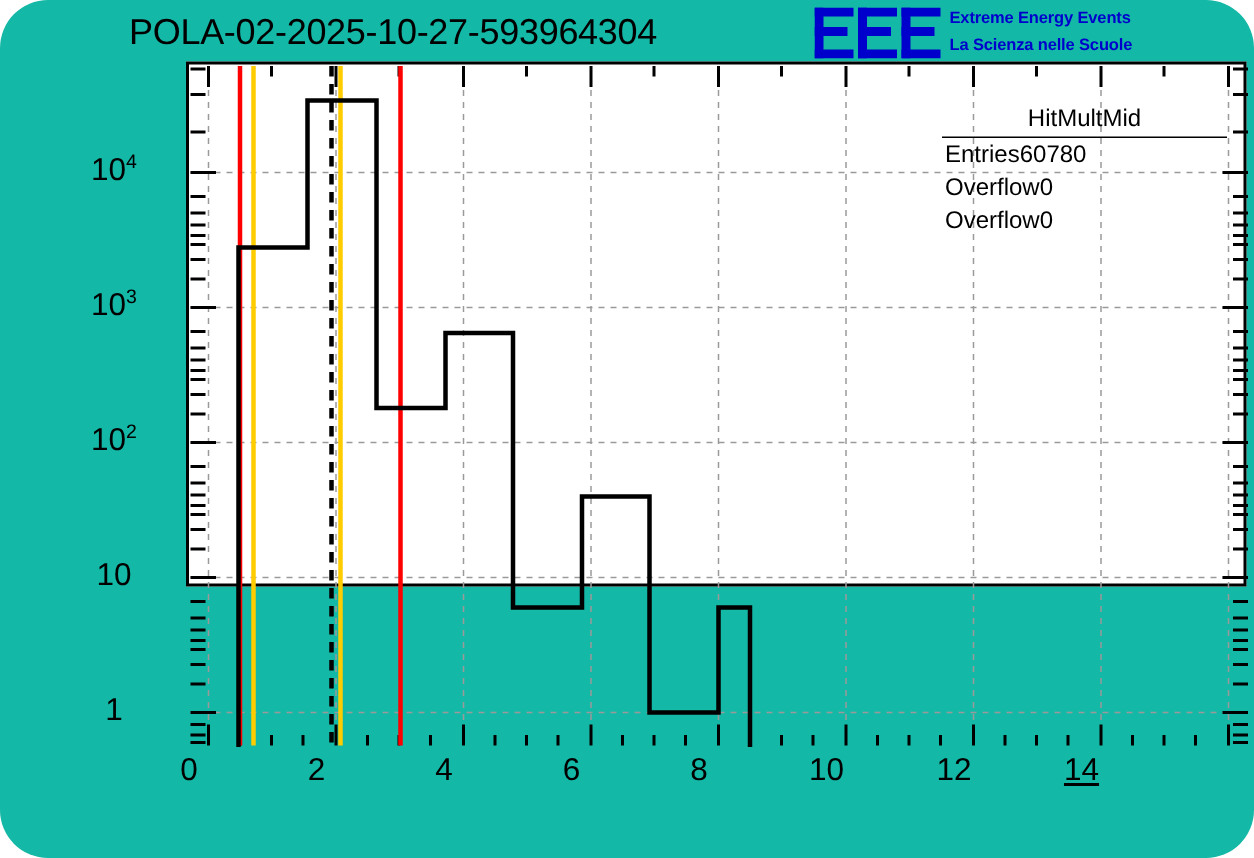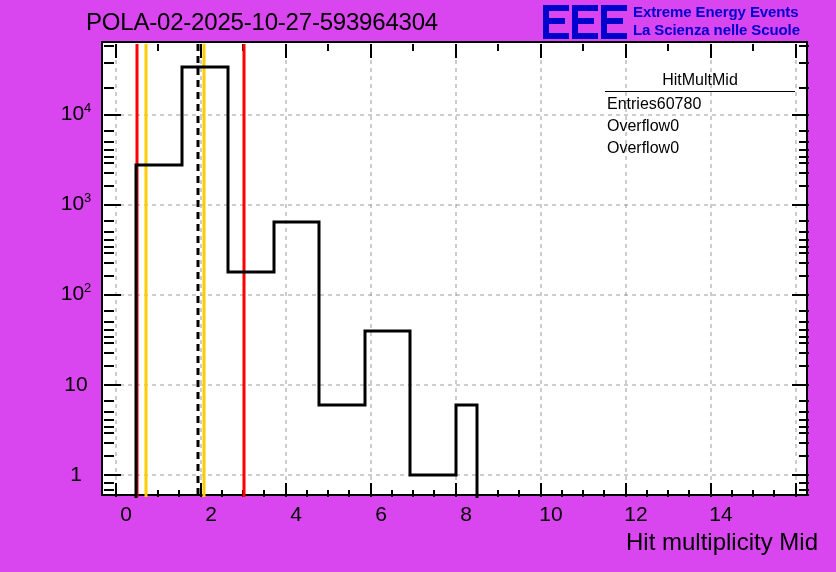--- a/index.html
+++ b/index.html
@@ -1,41 +1,41 @@
 <!DOCTYPE html>
 <html><head>
 <meta charset="utf-8">
 <style>
   html,body{margin:0;padding:0;}
   body{
     width:836px;height:572px;background:#ffffff;overflow:hidden;
     font-family:"Liberation Sans",sans-serif;
     -webkit-font-smoothing:antialiased;
   }
-  #canvas{position:relative;width:836px;height:572px;background:#d946ef;}
+  #canvas{position:relative;width:836px;height:572px;background:#14b8a6;border-radius:32px;}
 
   
   #title{
     position:absolute;left:86px;top:8px;
     font-size:24px;color:#000;white-space:nowrap;letter-spacing:-0.2px;
   }
 
   
   #logo{position:absolute;left:543px;top:3px;width:290px;height:38px;}
   #logo-mark{position:absolute;left:0;top:2px;width:86px;height:34px;}
   #logo-text{position:absolute;left:90px;top:0px;width:200px;}
   .logo-line{
-    font-size:15px;font-weight:bold;color:#0000cc;white-space:nowrap;
+    font-size:11px;font-weight:bold;color:#0000cc;white-space:nowrap;
     line-height:18px;letter-spacing:-0.1px;
   }
 
   
   #frame{
-    position:absolute;left:101px;top:41px;
-    width:707px;height:455px;
+    position:absolute;left:124px;top:41px;
+    width:707px;height:350px;
     border-left:2px solid #000;border-bottom:2px solid #000;
     border-top:2px solid #000;border-right:2px solid #000;
     box-sizing:border-box;
     background:#fff;
   }
   #plot-svg{position:absolute;left:0;top:0;}
 
   
   .ylab{
     position:absolute;font-size:21px;color:#000;text-align:center;
@@ -316,17 +316,16 @@
   <div class="ylab" style="left:46px;top:372px;width:60px;">10</div>
   <div class="ylab" style="left:46px;top:462px;width:60px;">1</div>
 
   <div class="xlab" style="left:106px;top:502px;width:40px;">0</div>
   <div class="xlab" style="left:191px;top:502px;width:40px;">2</div>
   <div class="xlab" style="left:276px;top:502px;width:40px;">4</div>
   <div class="xlab" style="left:361px;top:502px;width:40px;">6</div>
   <div class="xlab" style="left:446px;top:502px;width:40px;">8</div>
   <div class="xlab" style="left:531px;top:502px;width:40px;">10</div>
   <div class="xlab" style="left:616px;top:502px;width:40px;">12</div>
-  <div class="xlab" style="left:701px;top:502px;width:40px;">14</div>
-
-  <div id="xaxis-title">Hit multiplicity Mid</div>
+  <div class="xlab" style="left:701px;top:502px;width:40px;text-decoration:underline;">14</div>
+
 
 </div>
 
 </body></html>

